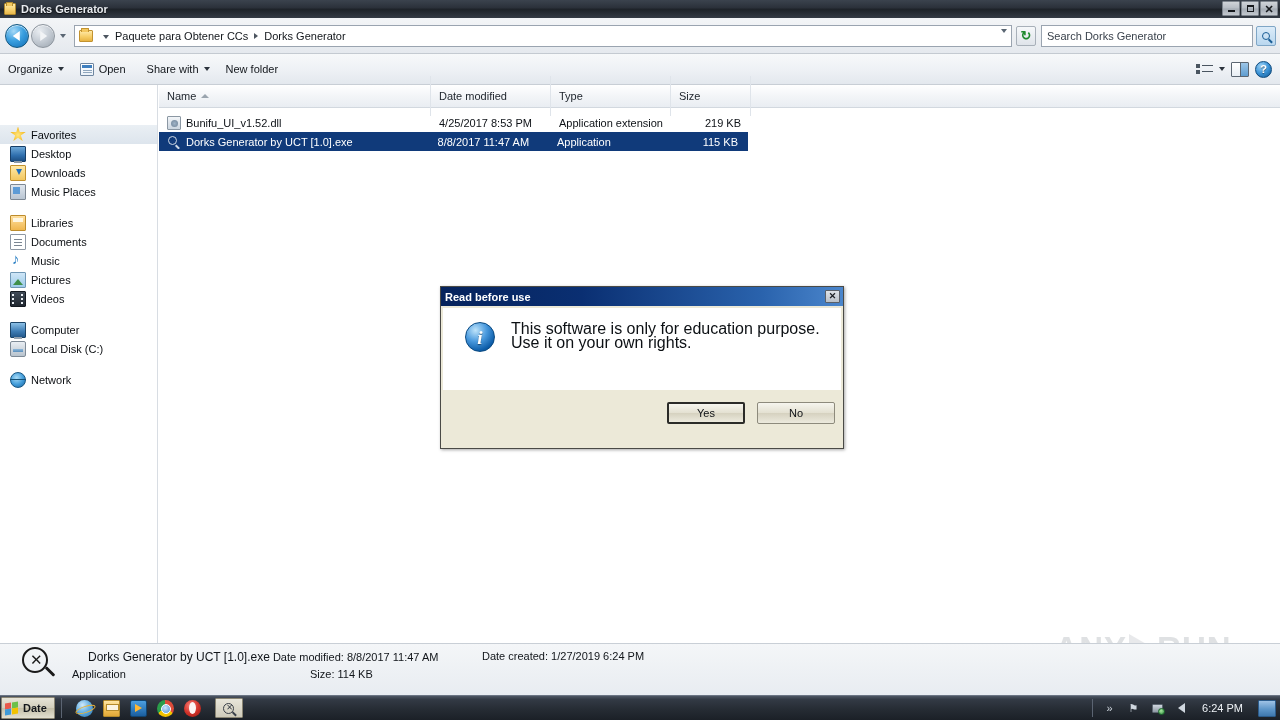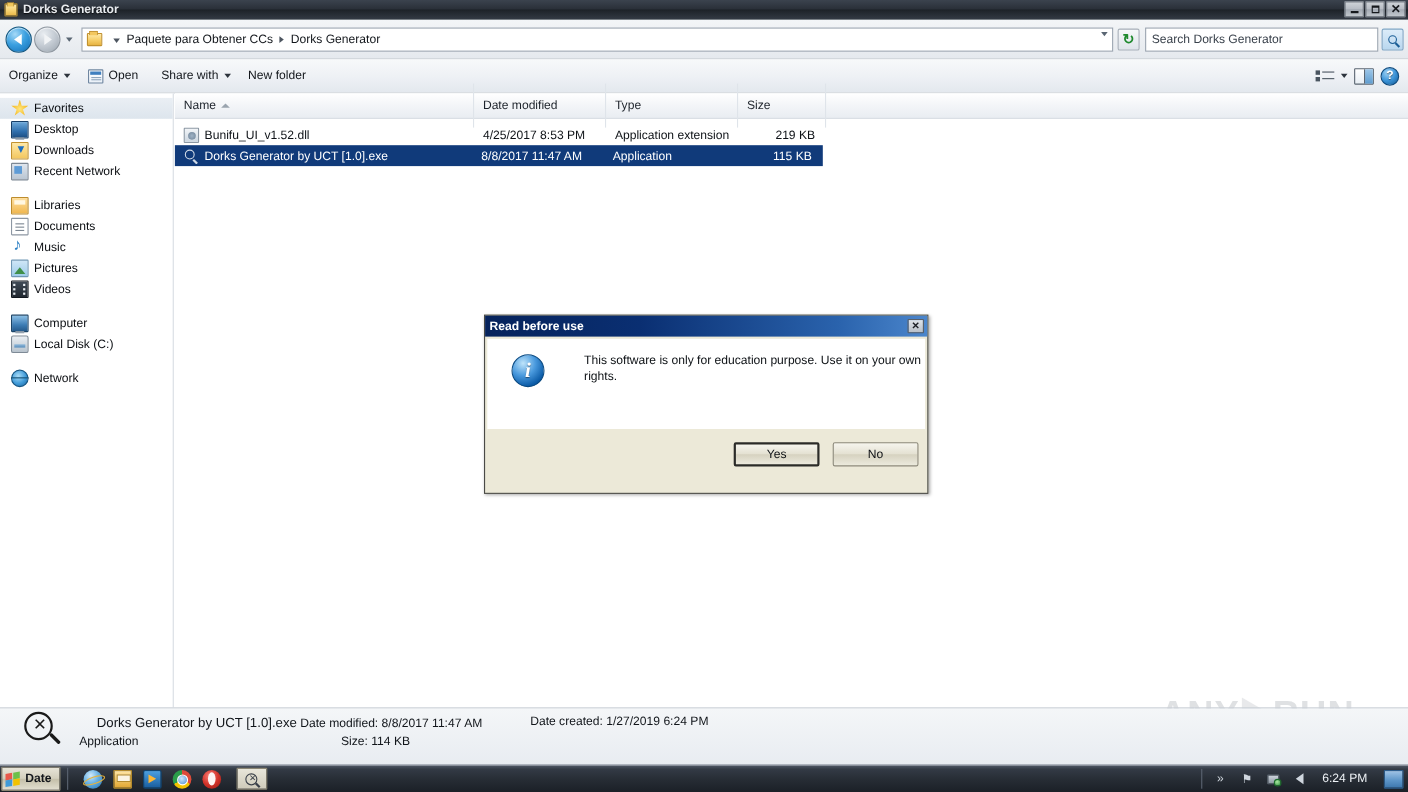--- a/index.html
+++ b/index.html
@@ -150,21 +150,21 @@
     text-shadow: 0 1px 1px rgba(0,0,0,.5);
   }
 
   
   .navpane {
     position: absolute; top: 85px; left: 0; width: 158px; height: 558px;
     background: #ffffff; border-right: 1px solid #d8dde3;
     padding-top: 4px;
   }
   .nav-row { height: 19px; display: flex; align-items: center; padding-left: 10px; font-size: 11px; color: #0b0e12; }
-  .nav-row.sel { background: linear-gradient(to bottom,#eaeff4,#dde5ed); }
+  .nav-row.sel { background: linear-gradient(to bottom,#eaeff4,#dde5ed); margin-top: 36px; }
   .nav-row .ico { width: 16px; height: 16px; margin-right: 5px; position: relative; flex: none; }
   .nav-row.child { }
   .nav-gap { height: 12px; }
 
   .ico-star { background: radial-gradient(circle at 50% 50%, #ffe680 0%, #f5bd2a 60%, #d79a12 100%);
     clip-path: polygon(50% 0%,61% 35%,98% 35%,68% 57%,79% 91%,50% 70%,21% 91%,32% 57%,2% 35%,39% 35%); }
   .ico-desktop { background: linear-gradient(to bottom,#6ea8d8 0%,#2f6fae 60%,#1d4f84 100%); border:1px solid #173f69; border-radius:1px; }
   .ico-desktop:after { content:""; position:absolute; left:3px; bottom:-2px; width:8px; height:2px; background:#8a98a6; }
   .ico-down { background: linear-gradient(to bottom,#ffe9a8 0%,#f3c75f 100%); border:1px solid #c2922f; border-radius:1px; }
   .ico-down:after { content:""; position:absolute; left:5px; top:3px; width:0; height:0;
@@ -283,21 +283,21 @@
     background: radial-gradient(circle at 34% 26%, #bfe4fa 0%, #4a9ade 40%, #0c5ca8 75%, #07406f 100%);
     border: 1px solid #0a4a82;
     position: relative;
   }
   .dlg-info .i {
     position: absolute; left: 0; right: 0; top: 3px; text-align: center;
     color: #ffffff; font-size: 19px; font-weight: bold; font-style: italic;
     font-family: "Liberation Serif", serif; line-height: 24px;
     text-shadow: 0 1px 1px rgba(0,0,0,.45);
   }
-  .dlg-msg { font-size: 11px; color: #0c1014; line-height: 13.5px; max-width: 320px; margin-left: 20px; }
+  .dlg-msg { font-size: 16px; color: #0c1014; line-height: 13.5px; max-width: 320px; }
   .dlg-footer { position: absolute; left: 2px; right: 2px; bottom: 2px; height: 56px; background: #ece9d8; }
   .dlg-btns { position: absolute; right: 6px; top: 12px; display: flex; gap: 12px; }
   .dlg-btn {
     width: 78px; height: 22px;
     background: linear-gradient(to bottom,#f6f5ee 0%,#e4e1d2 48%,#d6d2c0 52%,#eceadd 100%);
     border: 1px solid #8d8a7c; border-radius: 2px;
     display: flex; align-items: center; justify-content: center;
     font-size: 11px; color: #0d1014;
   }
   .dlg-btn.default { border: 2px solid #2b2b28; }
@@ -443,21 +443,21 @@
     <div class="nav-row child">
       <span class="ico ico-desktop"></span>
       <span>Desktop</span>
     </div>
     <div class="nav-row child">
       <span class="ico ico-down"></span>
       <span>Downloads</span>
     </div>
     <div class="nav-row child">
       <span class="ico ico-recent"></span>
-      <span>Recent Network</span>
+      <span>Music Places</span>
     </div>
 
     <div class="nav-gap"></div>
 
     <div class="nav-row">
       <span class="ico ico-lib"></span>
       <span>Libraries</span>
     </div>
     <div class="nav-row child">
       <span class="ico ico-doc"></span>

